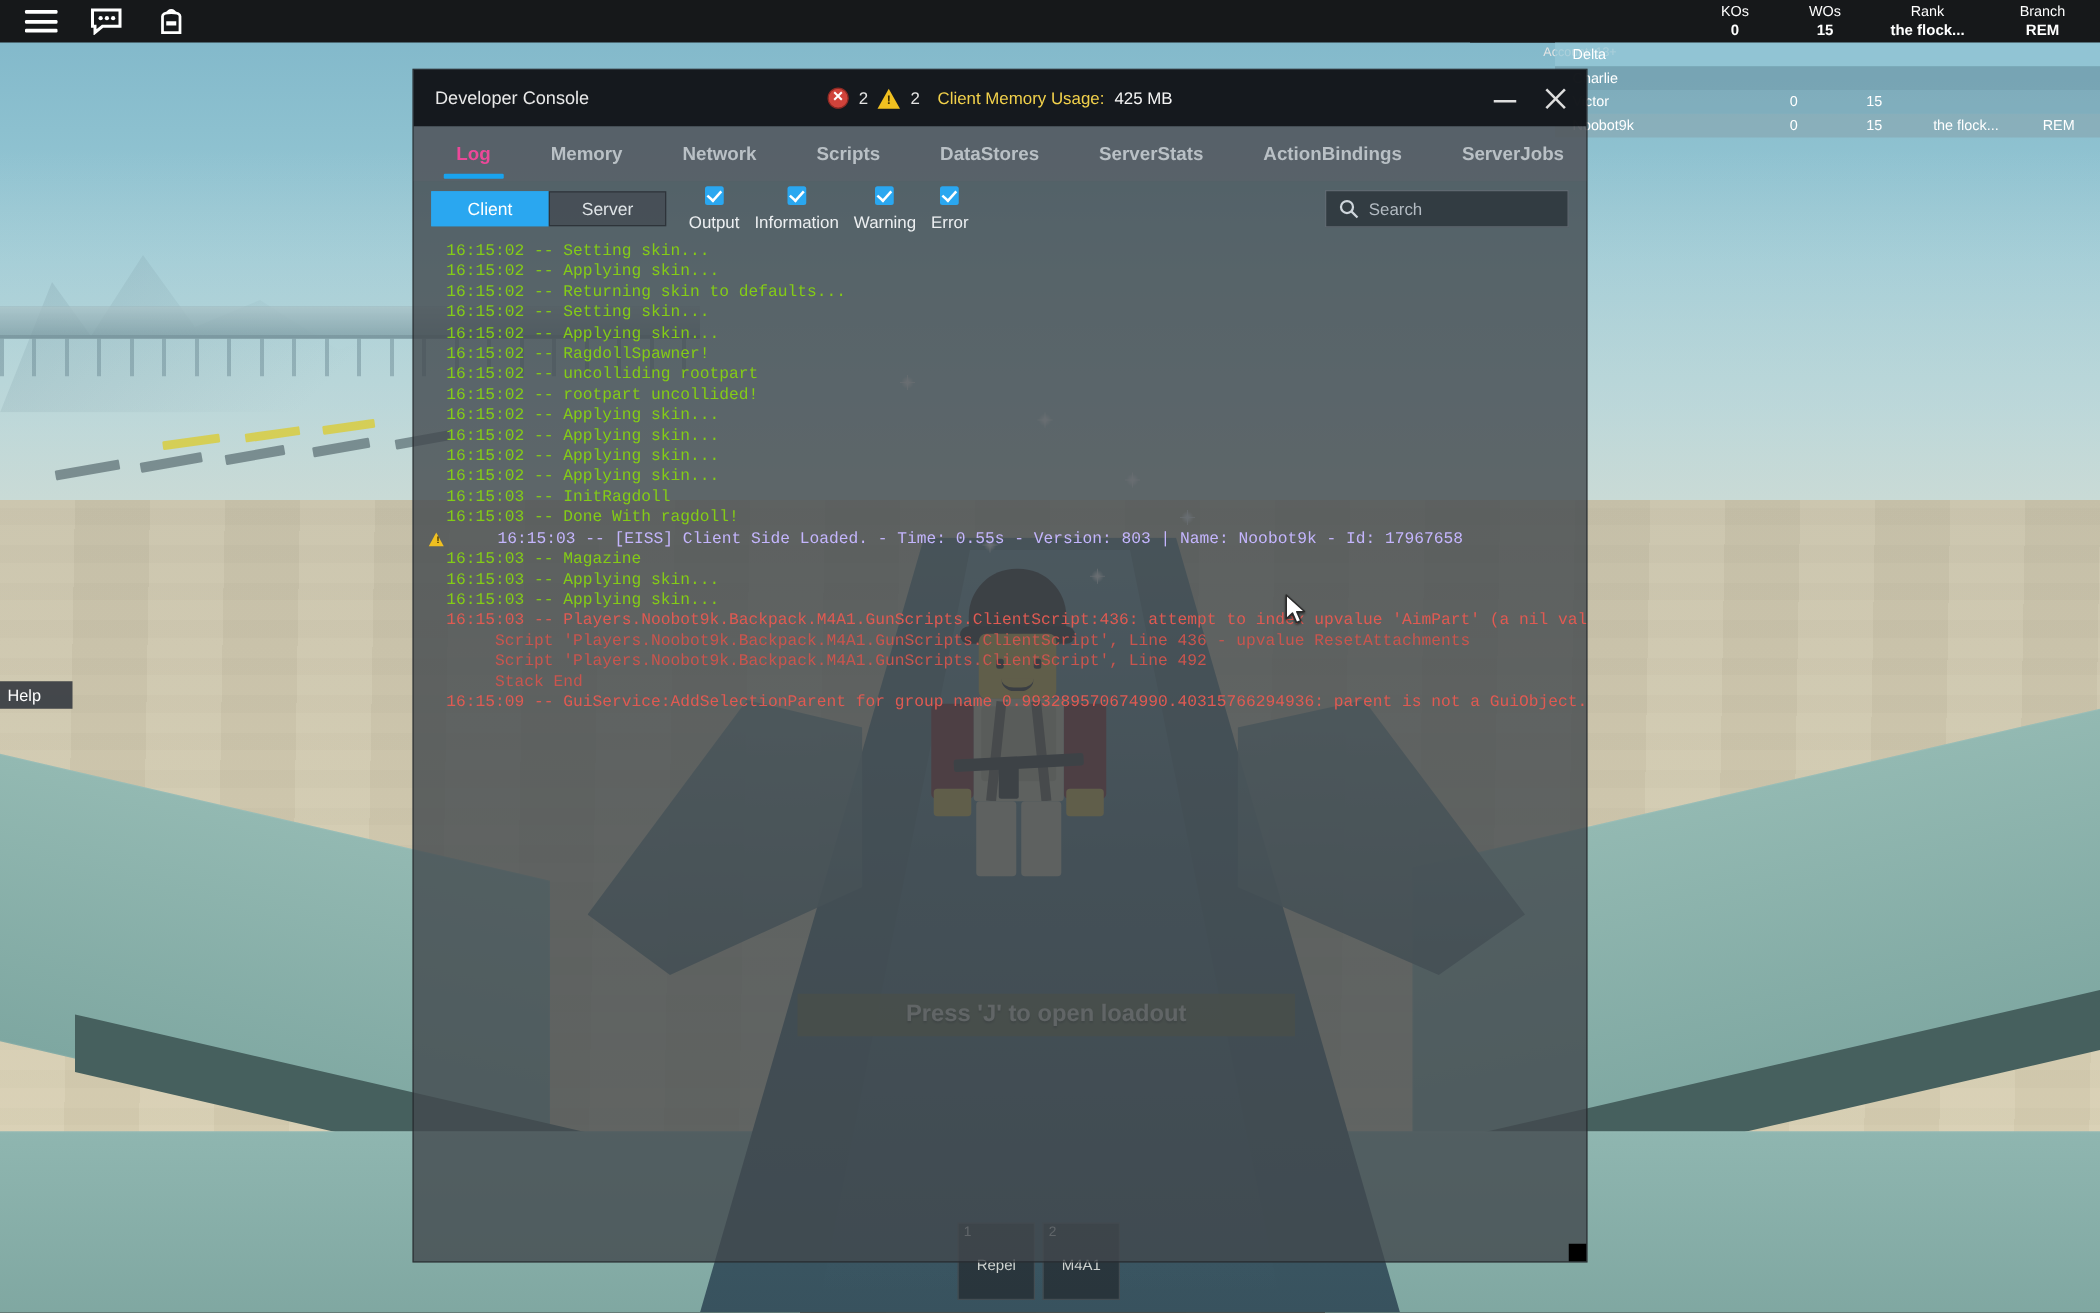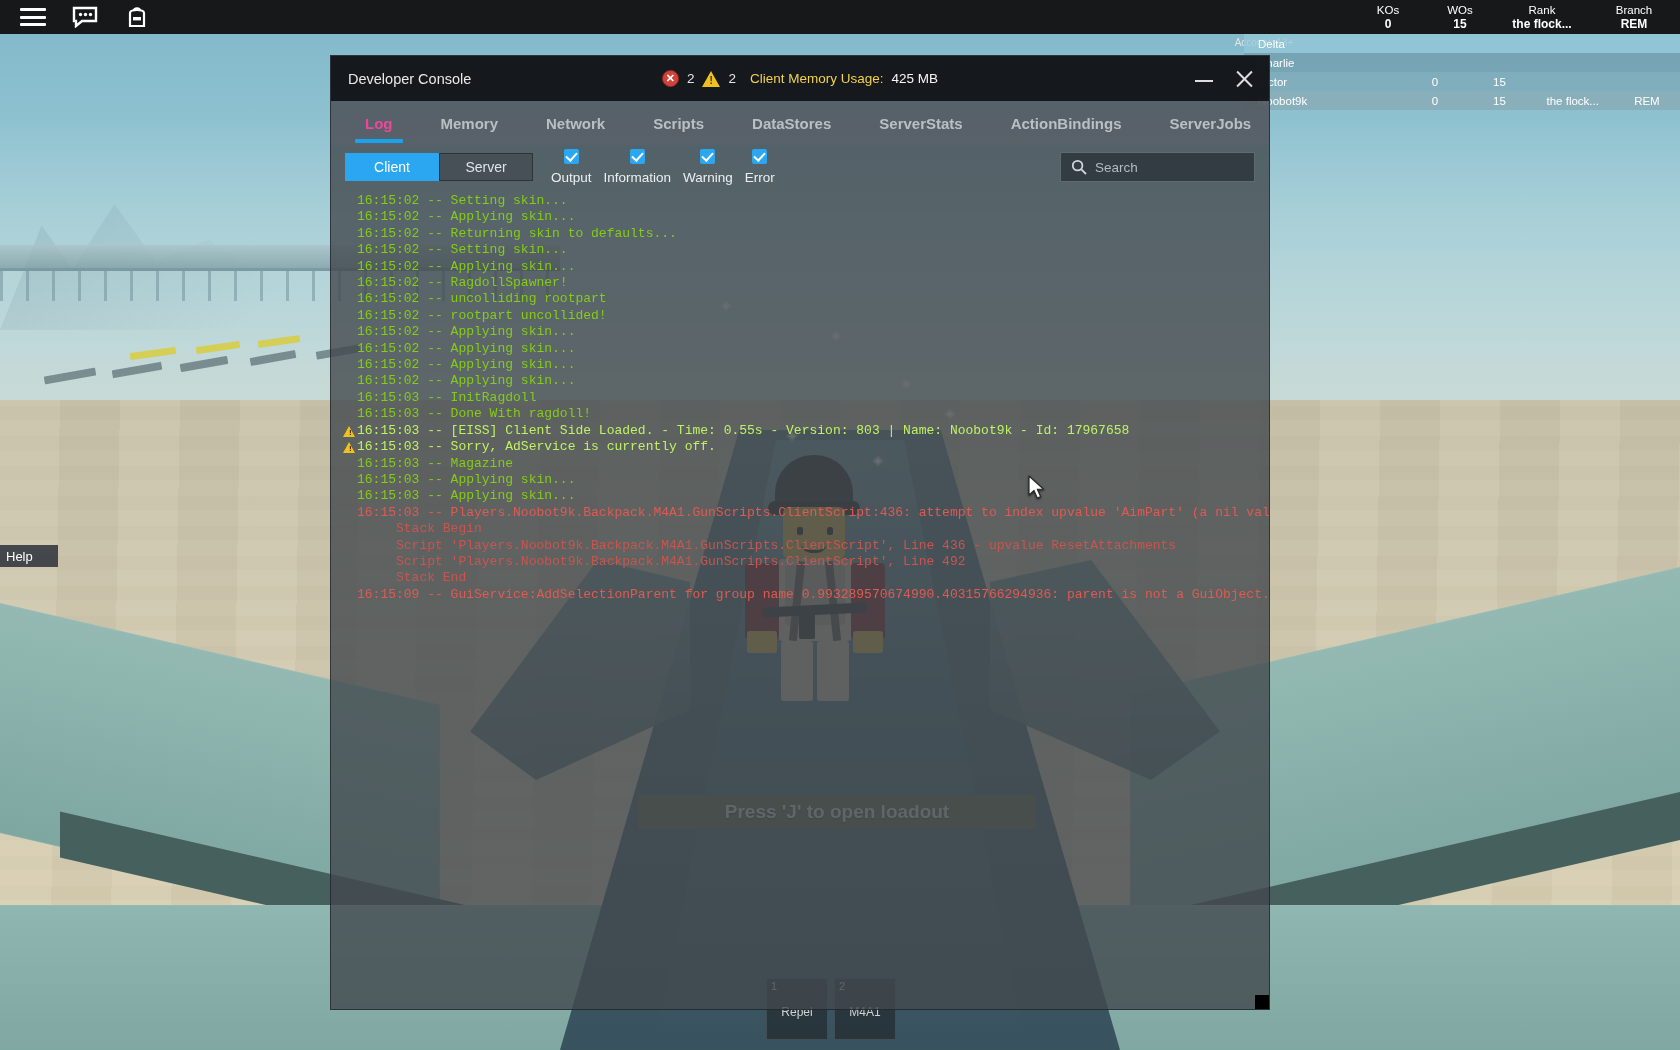--- a/index.html
+++ b/index.html
@@ -306,21 +306,21 @@
   }
   .searchbox input::placeholder { color: #b3bbc2; }
 
   .dc-log {
     flex: 1 1 auto; overflow: hidden; padding: 4px 0 0 0;
     font-family: "Liberation Mono", monospace; font-size: 13px; line-height: 16.4px;
   }
   .logline { display: flex; align-items: flex-start; padding-left: 12px; white-space: pre; }
   .logline .gutter { width: 14px; flex: 0 0 14px; }
   .logline .txt { color: #84cc16; }
-  .logline.warn .txt { color: #bef264; }
+  .logline.warn .txt { color: #c4b5fd; margin-left: 41px; }
   .logline.err .txt { color: #e05a52; }
   .logline.err-sub .txt { color: #c9554e; }
   .mini-warn {
     width: 0; height: 0; position: relative; margin-top: 3px;
     border-left: 6px solid transparent; border-right: 6px solid transparent;
     border-bottom: 11px solid #f0c020;
   }
   .mini-warn::after { content:"!"; position:absolute; left:-1px; top:3px; font-size:8px; color:#3a2c00; font-weight:bold; line-height:1; }
 
   .resize-grip {
@@ -560,26 +560,24 @@
         <div class="logline "><div class="gutter"></div><div class="txt">16:15:02 -- RagdollSpawner!</div></div>
         <div class="logline "><div class="gutter"></div><div class="txt">16:15:02 -- uncolliding rootpart</div></div>
         <div class="logline "><div class="gutter"></div><div class="txt">16:15:02 -- rootpart uncollided!</div></div>
         <div class="logline "><div class="gutter"></div><div class="txt">16:15:02 -- Applying skin...</div></div>
         <div class="logline "><div class="gutter"></div><div class="txt">16:15:02 -- Applying skin...</div></div>
         <div class="logline "><div class="gutter"></div><div class="txt">16:15:02 -- Applying skin...</div></div>
         <div class="logline "><div class="gutter"></div><div class="txt">16:15:02 -- Applying skin...</div></div>
         <div class="logline "><div class="gutter"></div><div class="txt">16:15:03 -- InitRagdoll</div></div>
         <div class="logline "><div class="gutter"></div><div class="txt">16:15:03 -- Done With ragdoll!</div></div>
         <div class="logline warn"><div class="gutter"><div class="mini-warn"></div></div><div class="txt">16:15:03 -- [EISS] Client Side Loaded. - Time: 0.55s - Version: 803 | Name: Noobot9k - Id: 17967658</div></div>
-        <div class="logline warn"><div class="gutter"><div class="mini-warn"></div></div><div class="txt">16:15:03 -- Sorry, AdService is currently off.</div></div>
         <div class="logline "><div class="gutter"></div><div class="txt">16:15:03 -- Magazine</div></div>
         <div class="logline "><div class="gutter"></div><div class="txt">16:15:03 -- Applying skin...</div></div>
         <div class="logline "><div class="gutter"></div><div class="txt">16:15:03 -- Applying skin...</div></div>
         <div class="logline err"><div class="gutter"></div><div class="txt">16:15:03 -- Players.Noobot9k.Backpack.M4A1.GunScripts.ClientScript:436: attempt to index upvalue 'AimPart' (a nil value)</div></div>
-        <div class="logline err-sub"><div class="gutter"></div><div class="txt">     Stack Begin</div></div>
         <div class="logline err-sub"><div class="gutter"></div><div class="txt">     Script 'Players.Noobot9k.Backpack.M4A1.GunScripts.ClientScript', Line 436 - upvalue ResetAttachments</div></div>
         <div class="logline err-sub"><div class="gutter"></div><div class="txt">     Script 'Players.Noobot9k.Backpack.M4A1.GunScripts.ClientScript', Line 492</div></div>
         <div class="logline err-sub"><div class="gutter"></div><div class="txt">     Stack End</div></div>
         <div class="logline err"><div class="gutter"></div><div class="txt">16:15:09 -- GuiService:AddSelectionParent for group name 0.993289570674990.40315766294936: parent is not a GuiObject.</div></div>
       </div>
 
   </div>
 
   <div class="resize-grip" style="left:1255px; top:995px; width:14px; height:14px; position:absolute;"></div>
 

